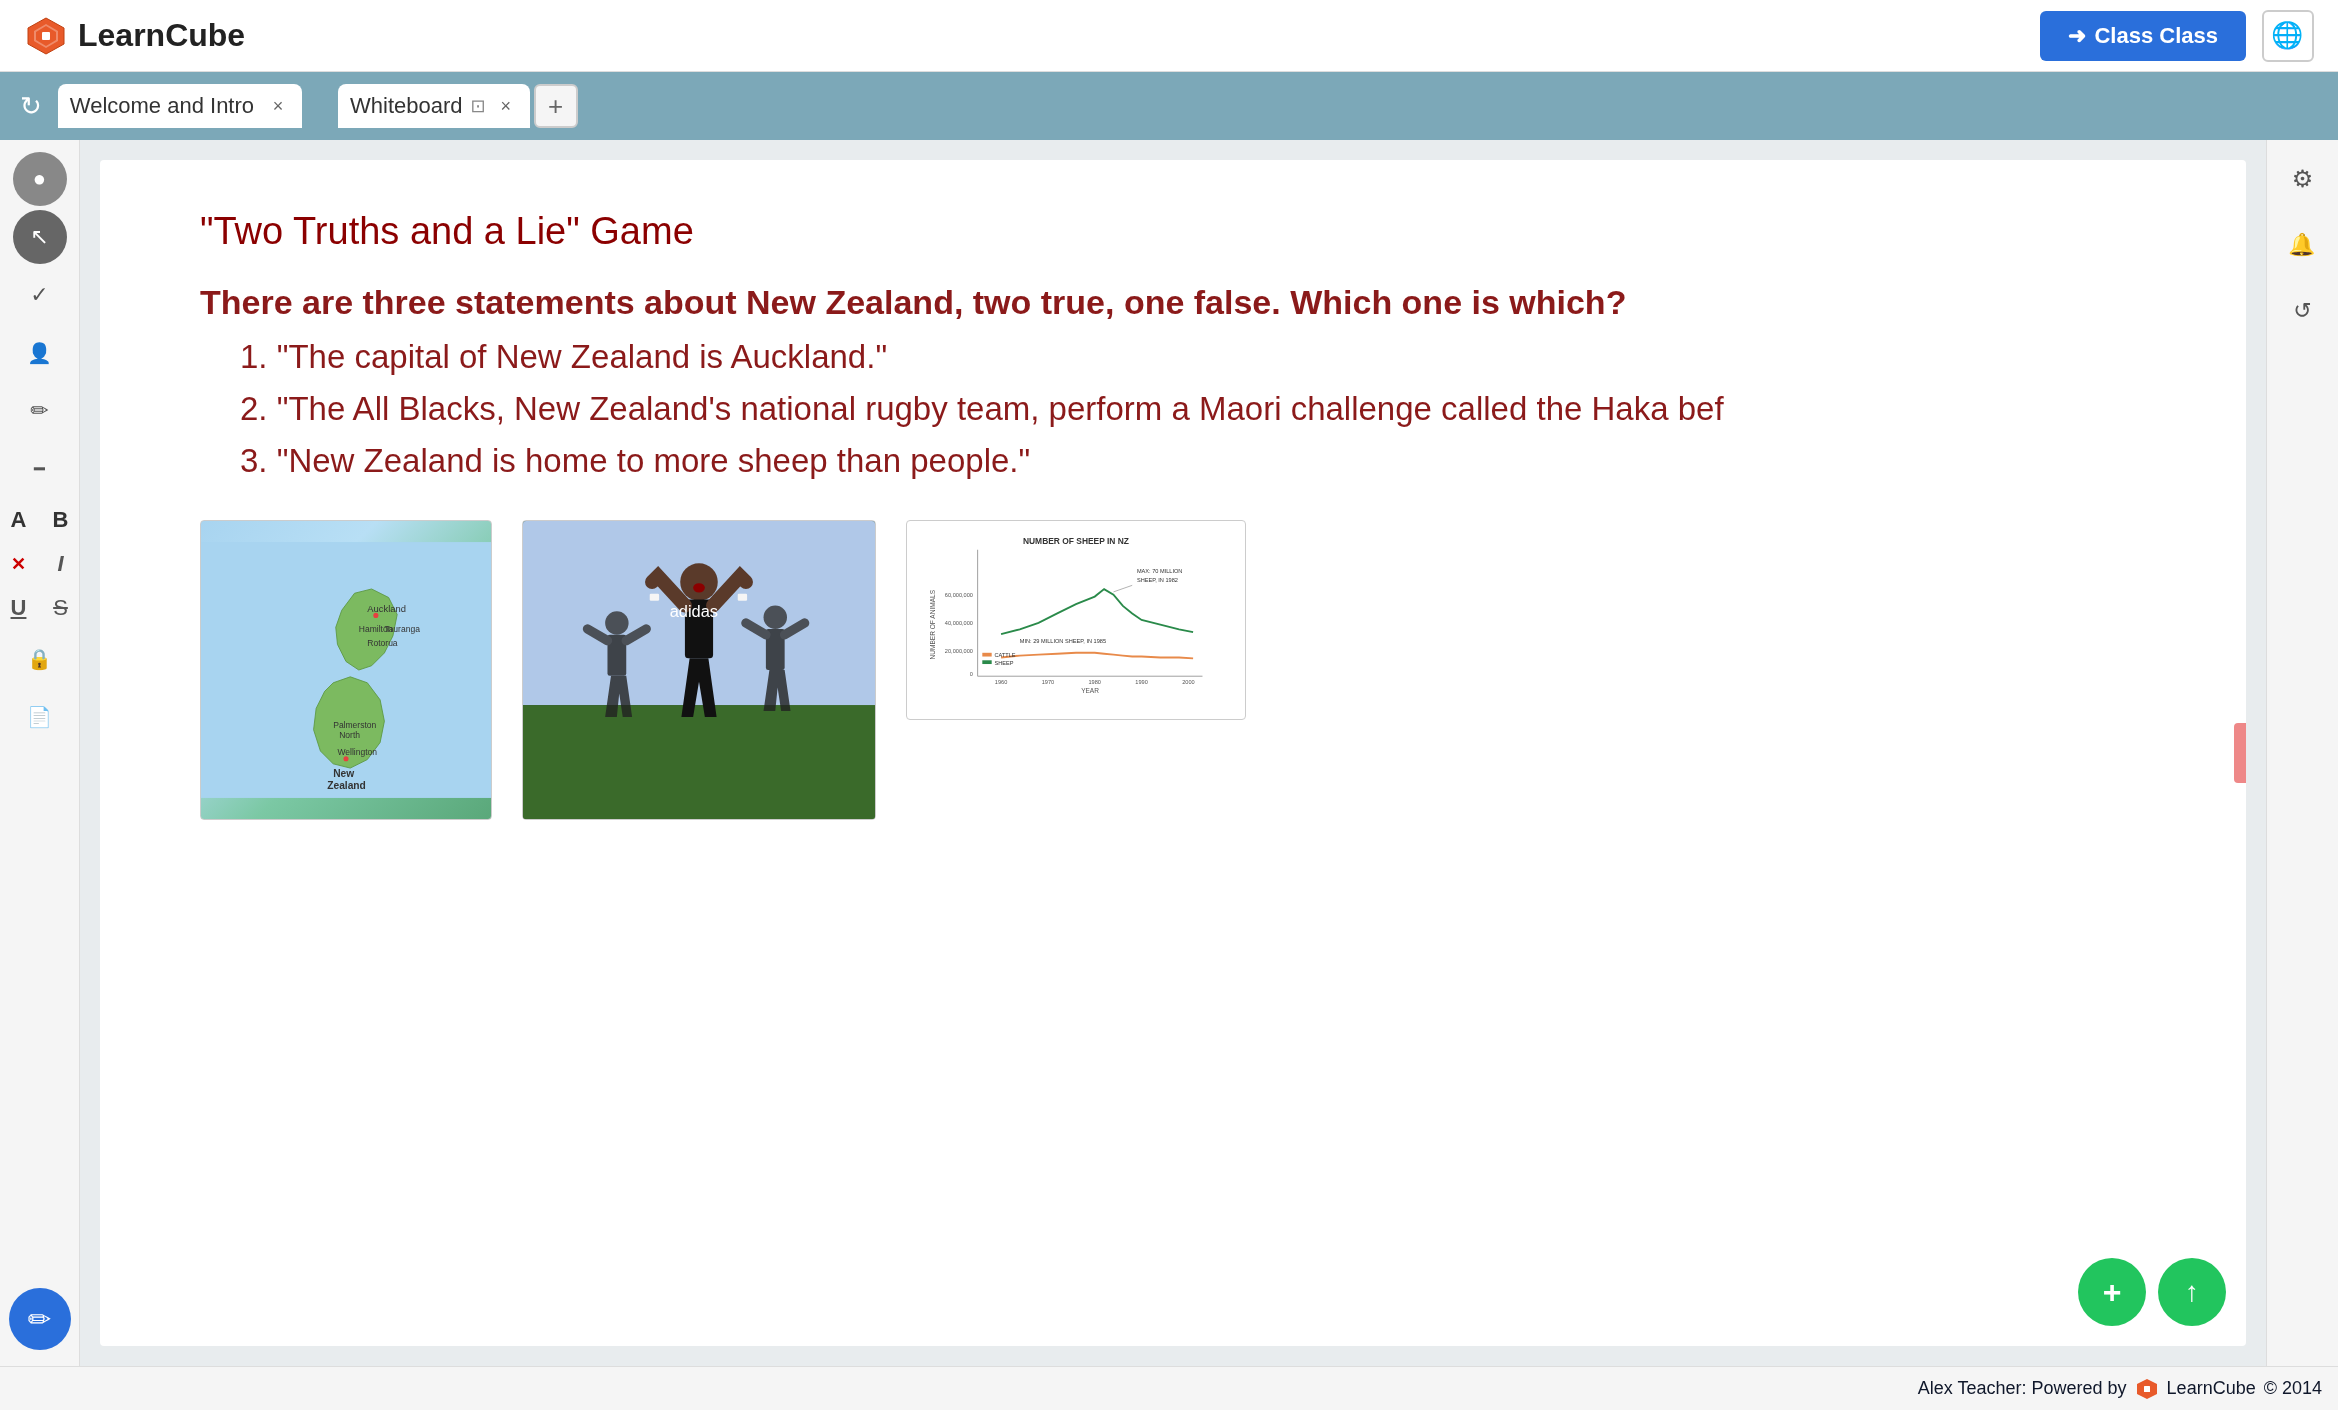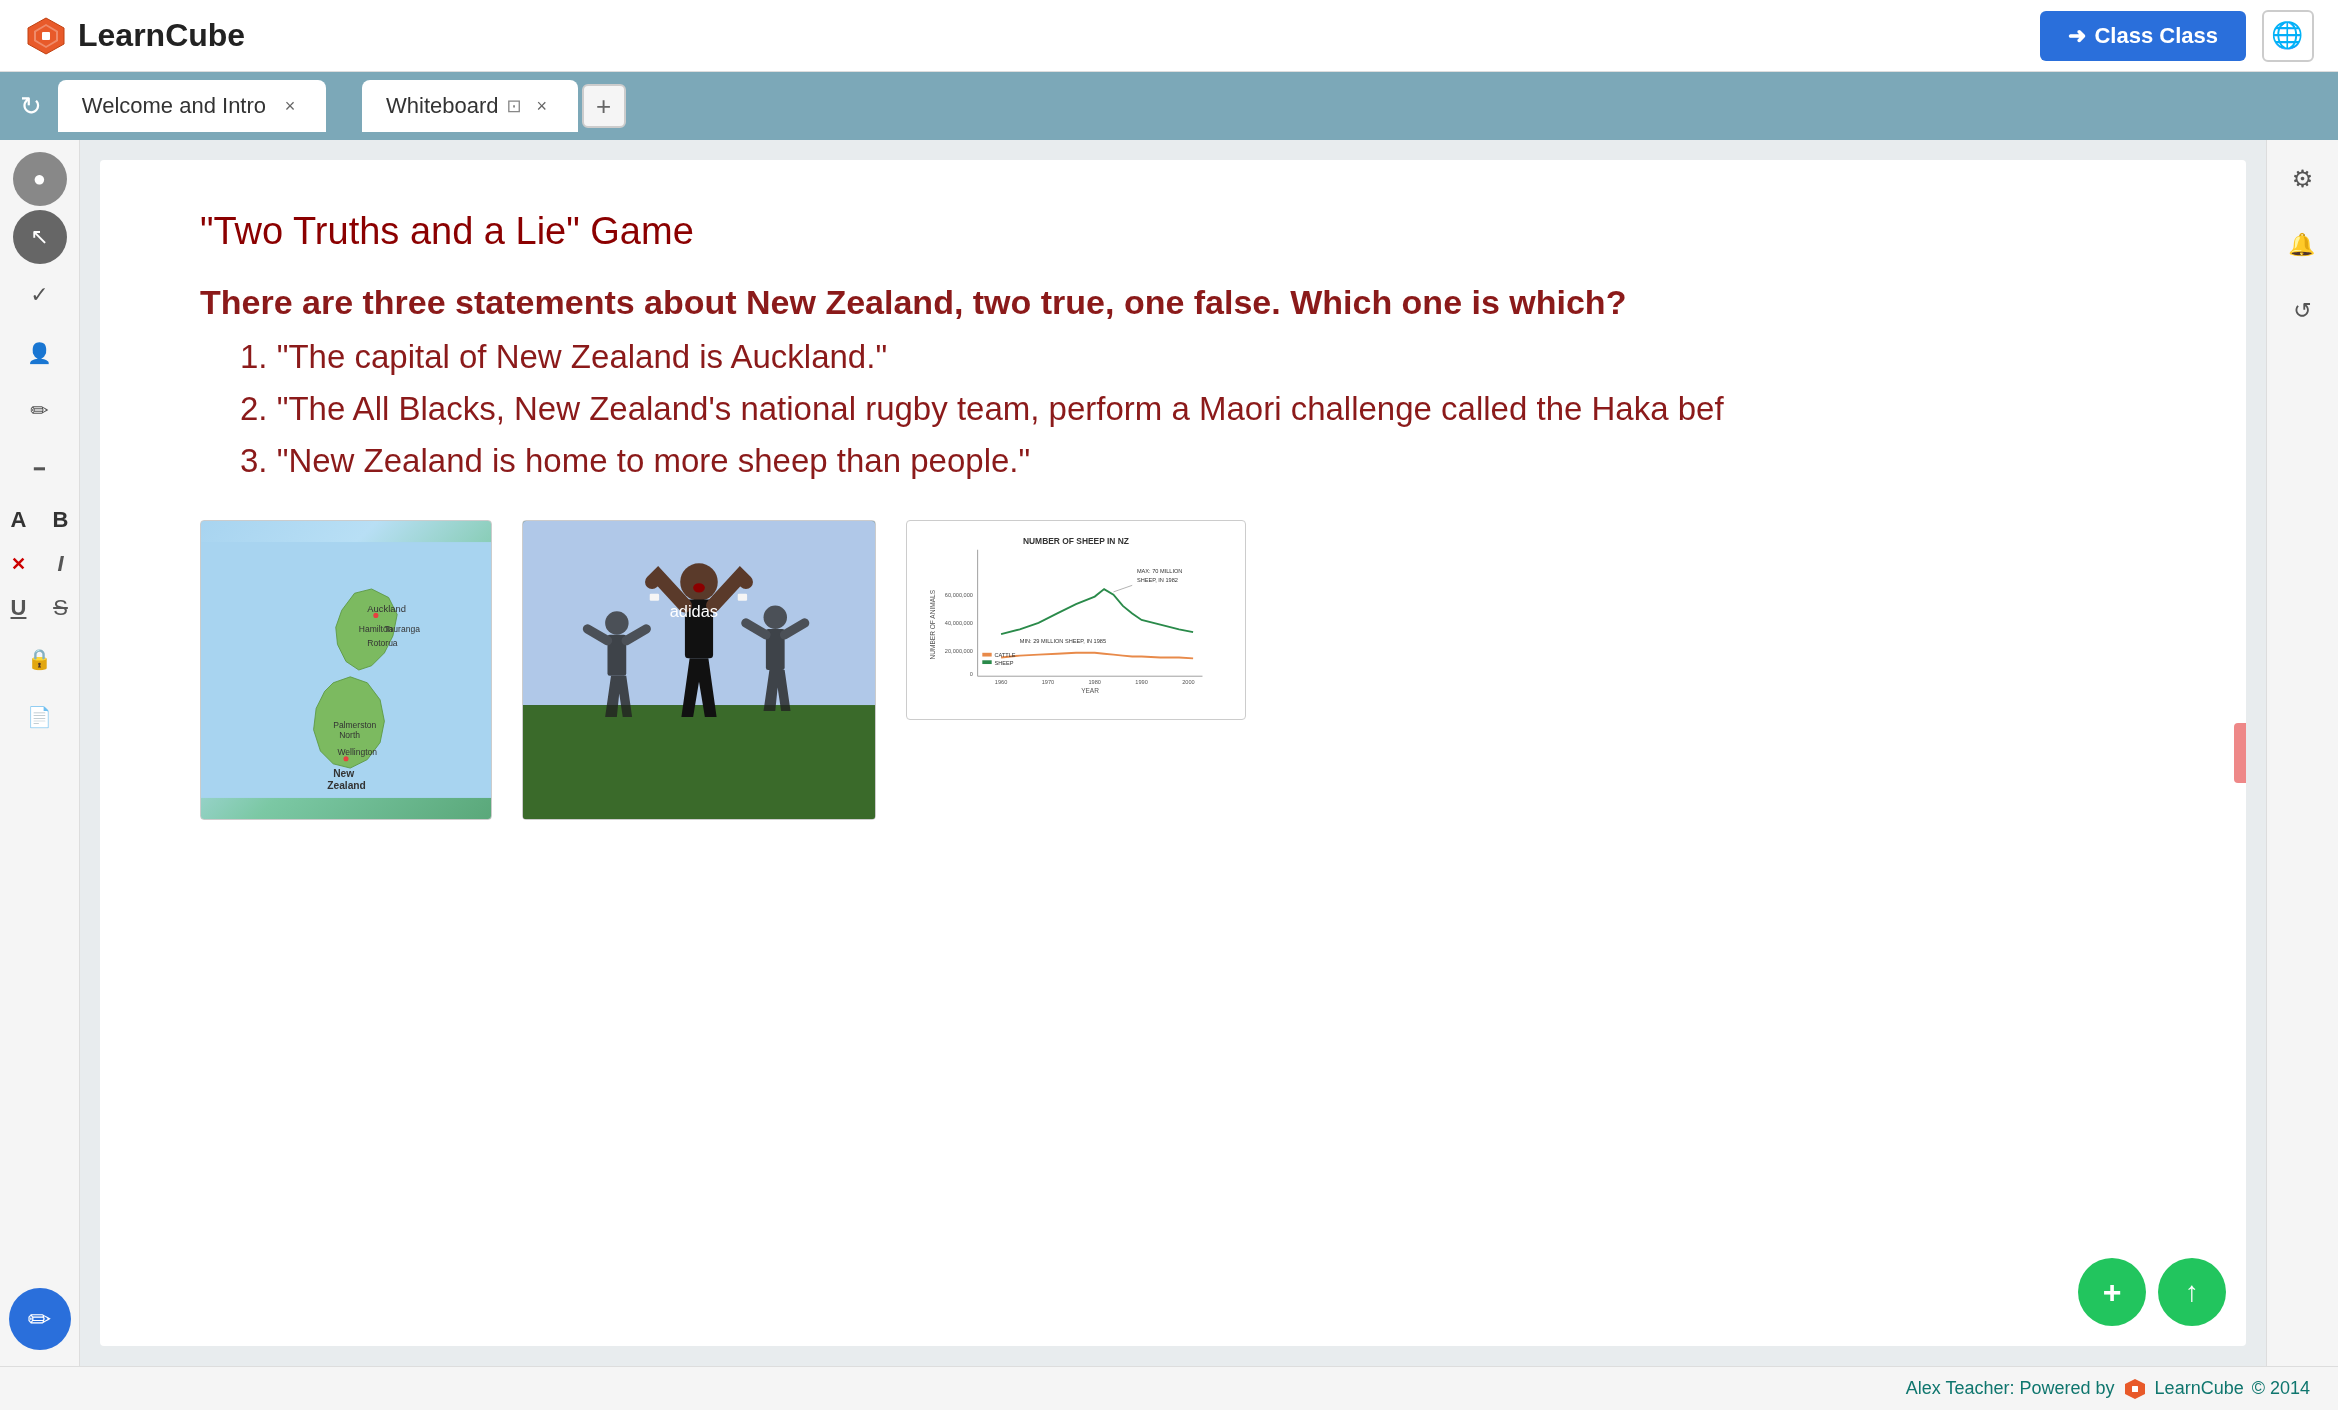--- a/index.html
+++ b/index.html
@@ -78,22 +78,22 @@
       cursor: pointer;
       font-size: 26px;
       color: #fff;
       padding: 8px 12px;
     }
     .tab {
       display: flex;
       align-items: center;
       background: #fff;
       border-radius: 8px 8px 0 0;
-      padding: 0 24px;
-      height: 52px;
+      padding: 0 12px;
+      height: 44px;
       font-size: 22px;
       color: #333;
       gap: 12px;
       cursor: pointer;
       position: relative;
     }
     .tab.active {
       background: #fff;
       font-weight: normal;
     }
@@ -291,23 +291,23 @@
     }
 
     
     #bottom-bar {
       height: 44px;
       background: #f5f5f5;
       border-top: 1px solid #ddd;
       display: flex;
       align-items: center;
       justify-content: flex-end;
-      padding: 0 28px;
+      padding: 0 16px;
       font-size: 18px;
-      color: #0f766e;
+      color: #0f172a;
       gap: 8px;
     }
 
     
     #action-btns {
       position: absolute;
       bottom: 20px;
       right: 20px;
       display: flex;
       gap: 12px;

